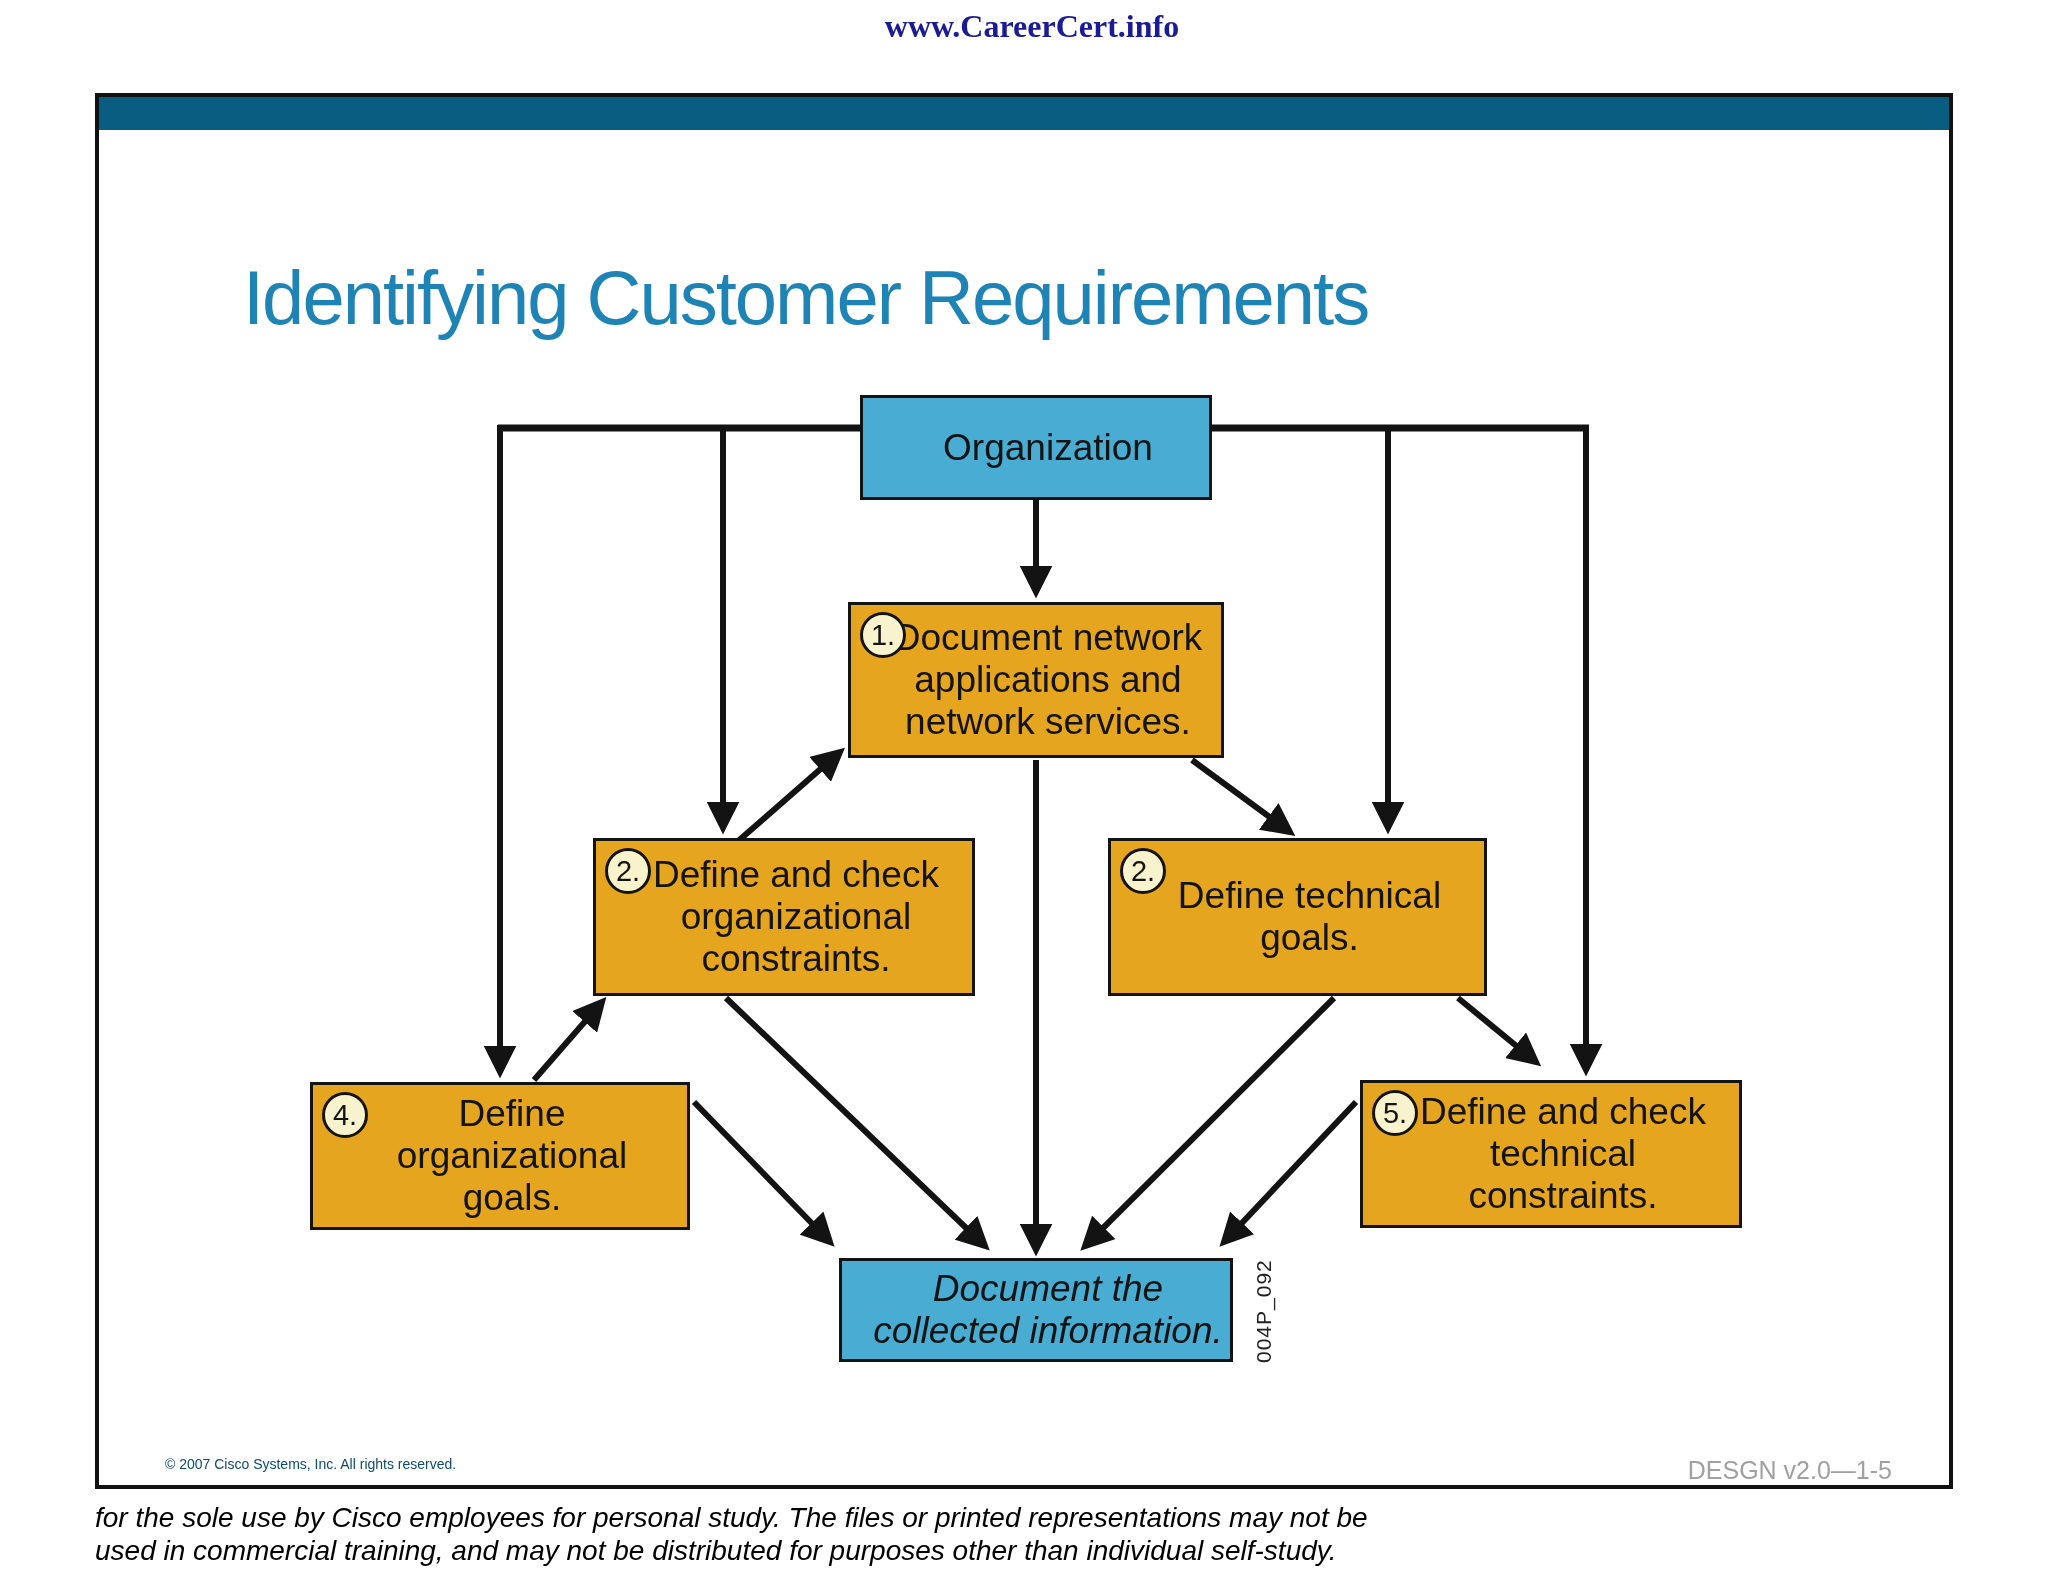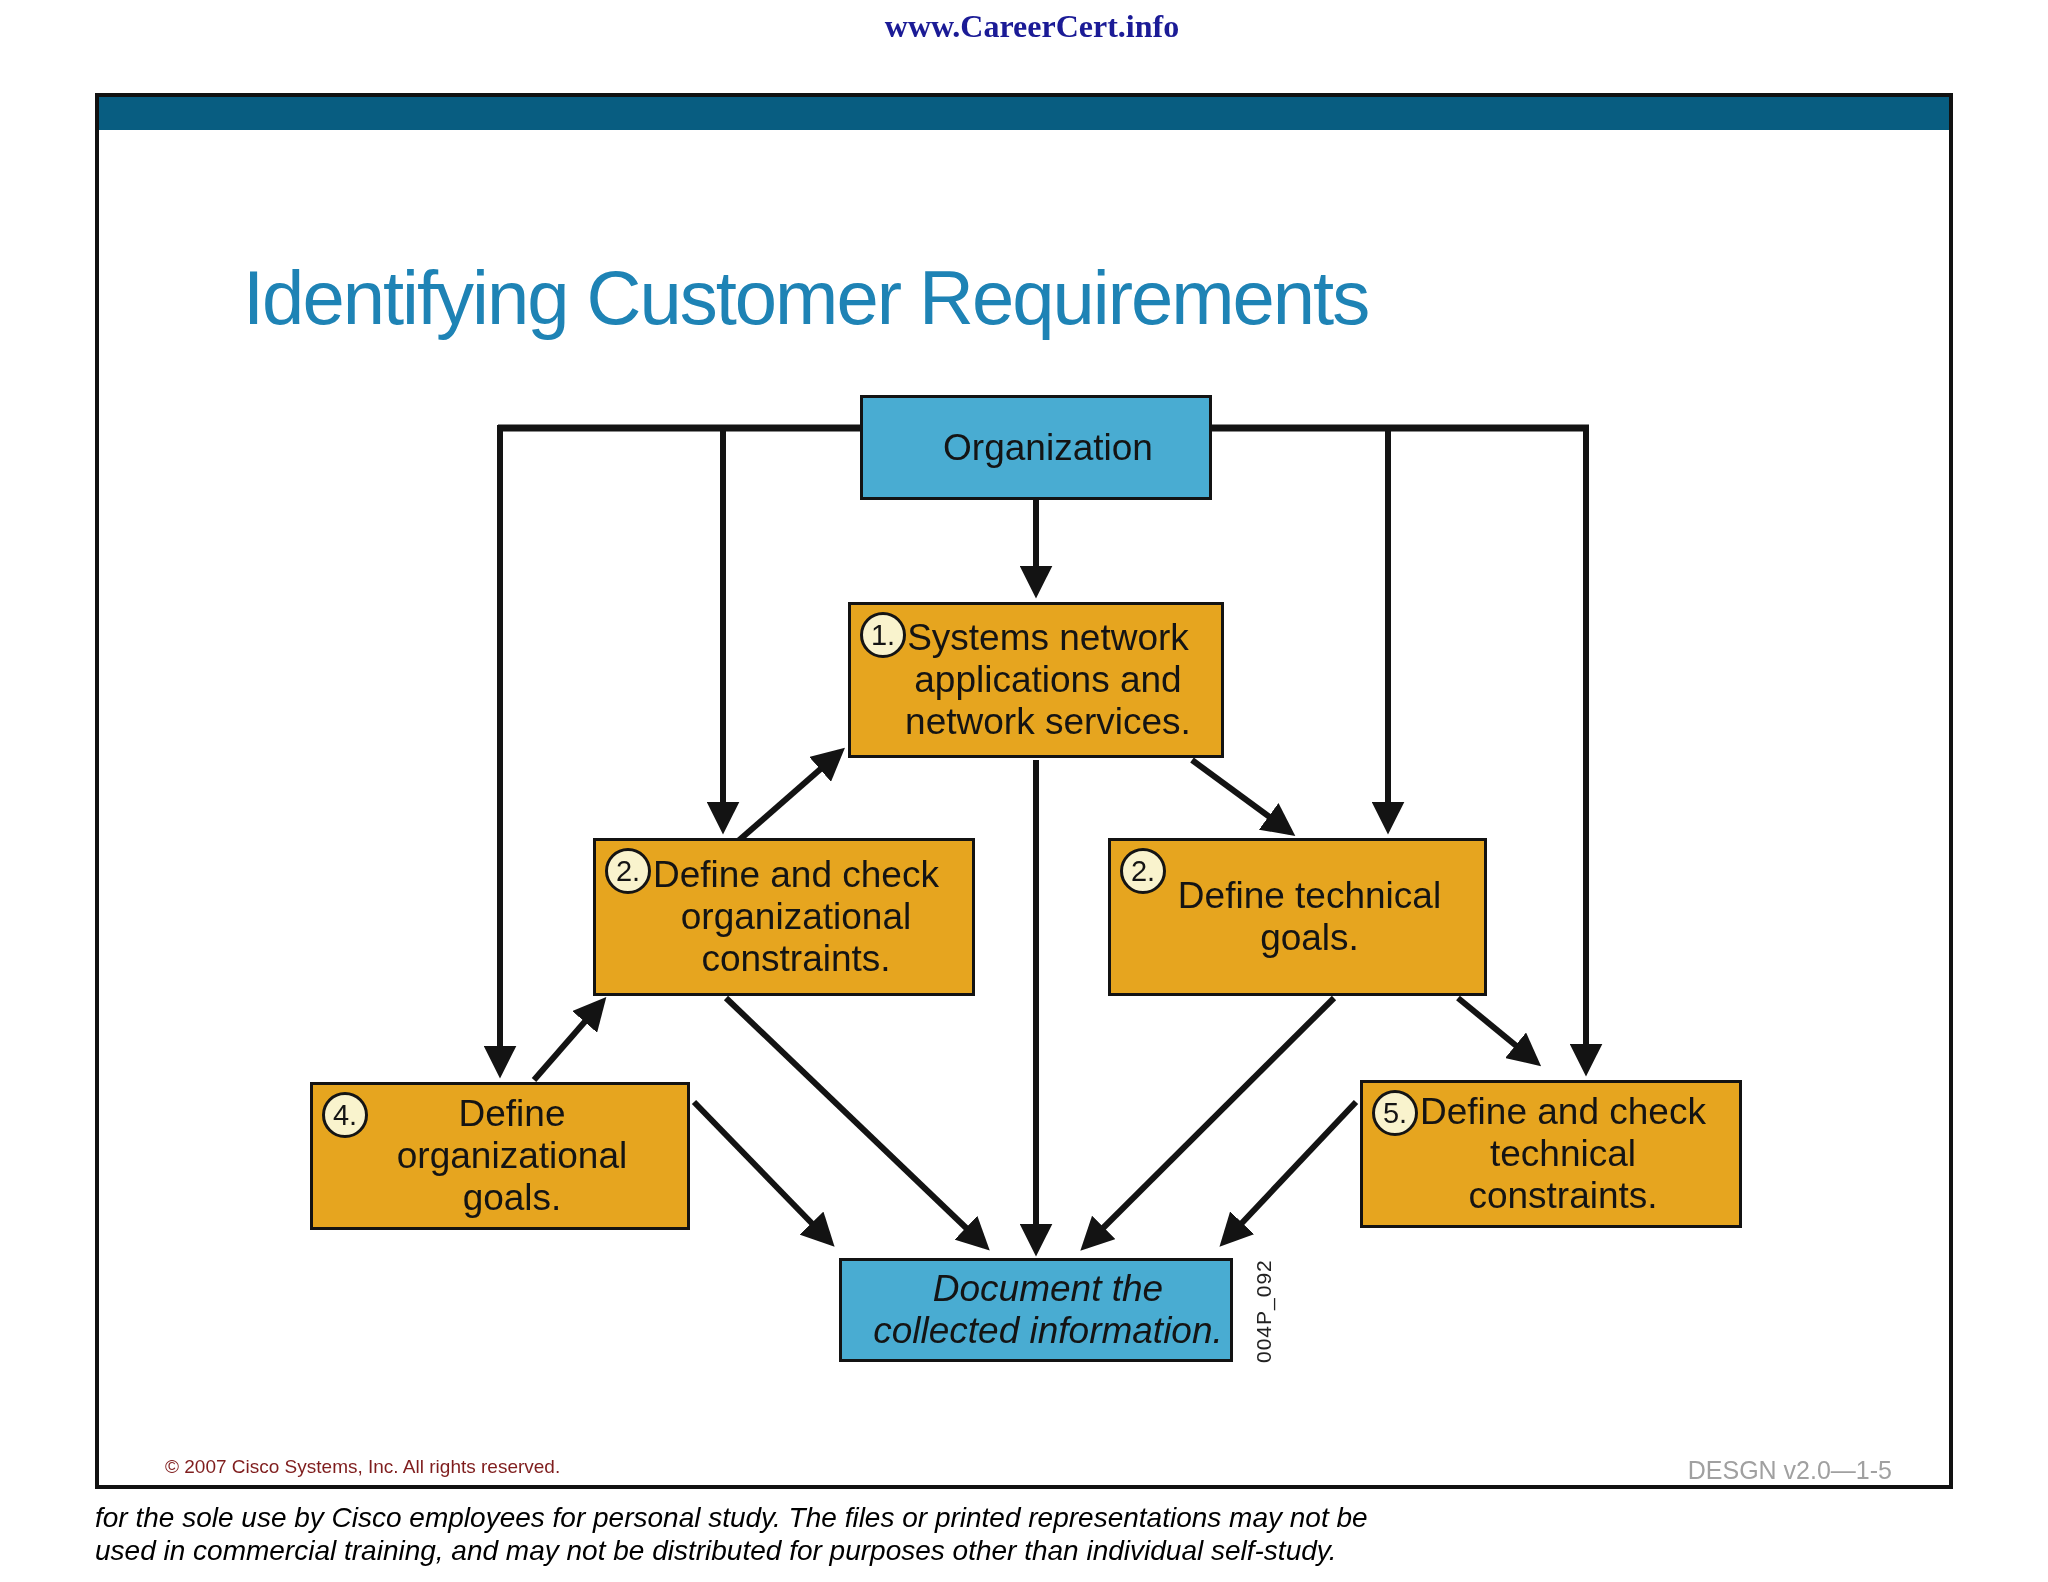--- a/index.html
+++ b/index.html
@@ -65,21 +65,21 @@
   .figure-code{
     position:absolute;left:1252px;top:1363px;
     transform-origin:0 0;
     transform:rotate(-90deg);
     font-size:21px;color:#222;
     letter-spacing:1px;
     white-space:nowrap;
   }
   .copyright{
     position:absolute;left:165px;top:1456px;
-    font-size:19px;color:#7f1d1d;
+    font-size:14px;color:#0c4a6e;
   }
   .slide-code{
     position:absolute;right:156px;top:1456px;
     font-size:25px;color:#a0a0a0;
   }
   .disclaimer{
     position:absolute;left:95px;top:1502px;
     font-style:italic;
     font-size:28px;line-height:1.17;color:#000;
   }
@@ -119,21 +119,21 @@
     <line class="edge" x1="1334" y1="998" x2="1085" y2="1246" marker-end="url(#ah)"></line>
     <line class="edge" x1="1356" y1="1102" x2="1224" y2="1242" marker-end="url(#ah)"></line>
   </svg>
 
   <div class="node blue" style="left:860px;top:395px;width:352px;height:105px;">
     <div class="node-label">Organization</div>
   </div>
 
   <div class="node orange" style="left:848px;top:602px;width:376px;height:156px;">
     <div class="badge">1.</div>
-    <div class="node-label">Systems network
+    <div class="node-label">Document network
 applications and
 network services.</div>
   </div>
 
   <div class="node orange" style="left:593px;top:838px;width:382px;height:158px;">
     <div class="badge">2.</div>
     <div class="node-label">Define and check
 organizational
 constraints.</div>
   </div>

